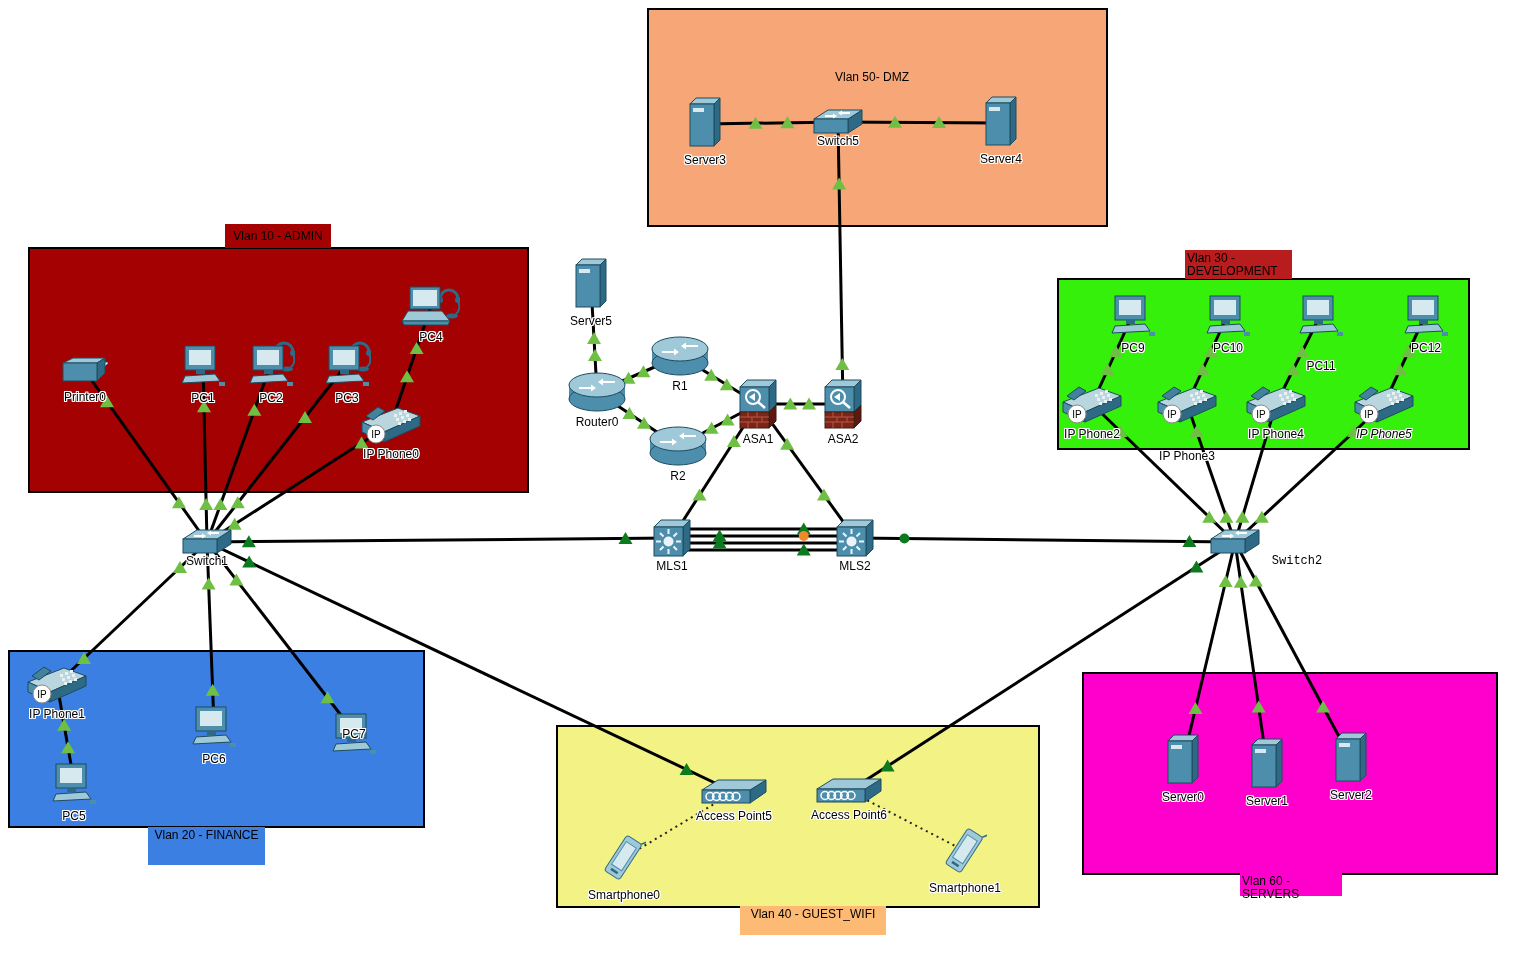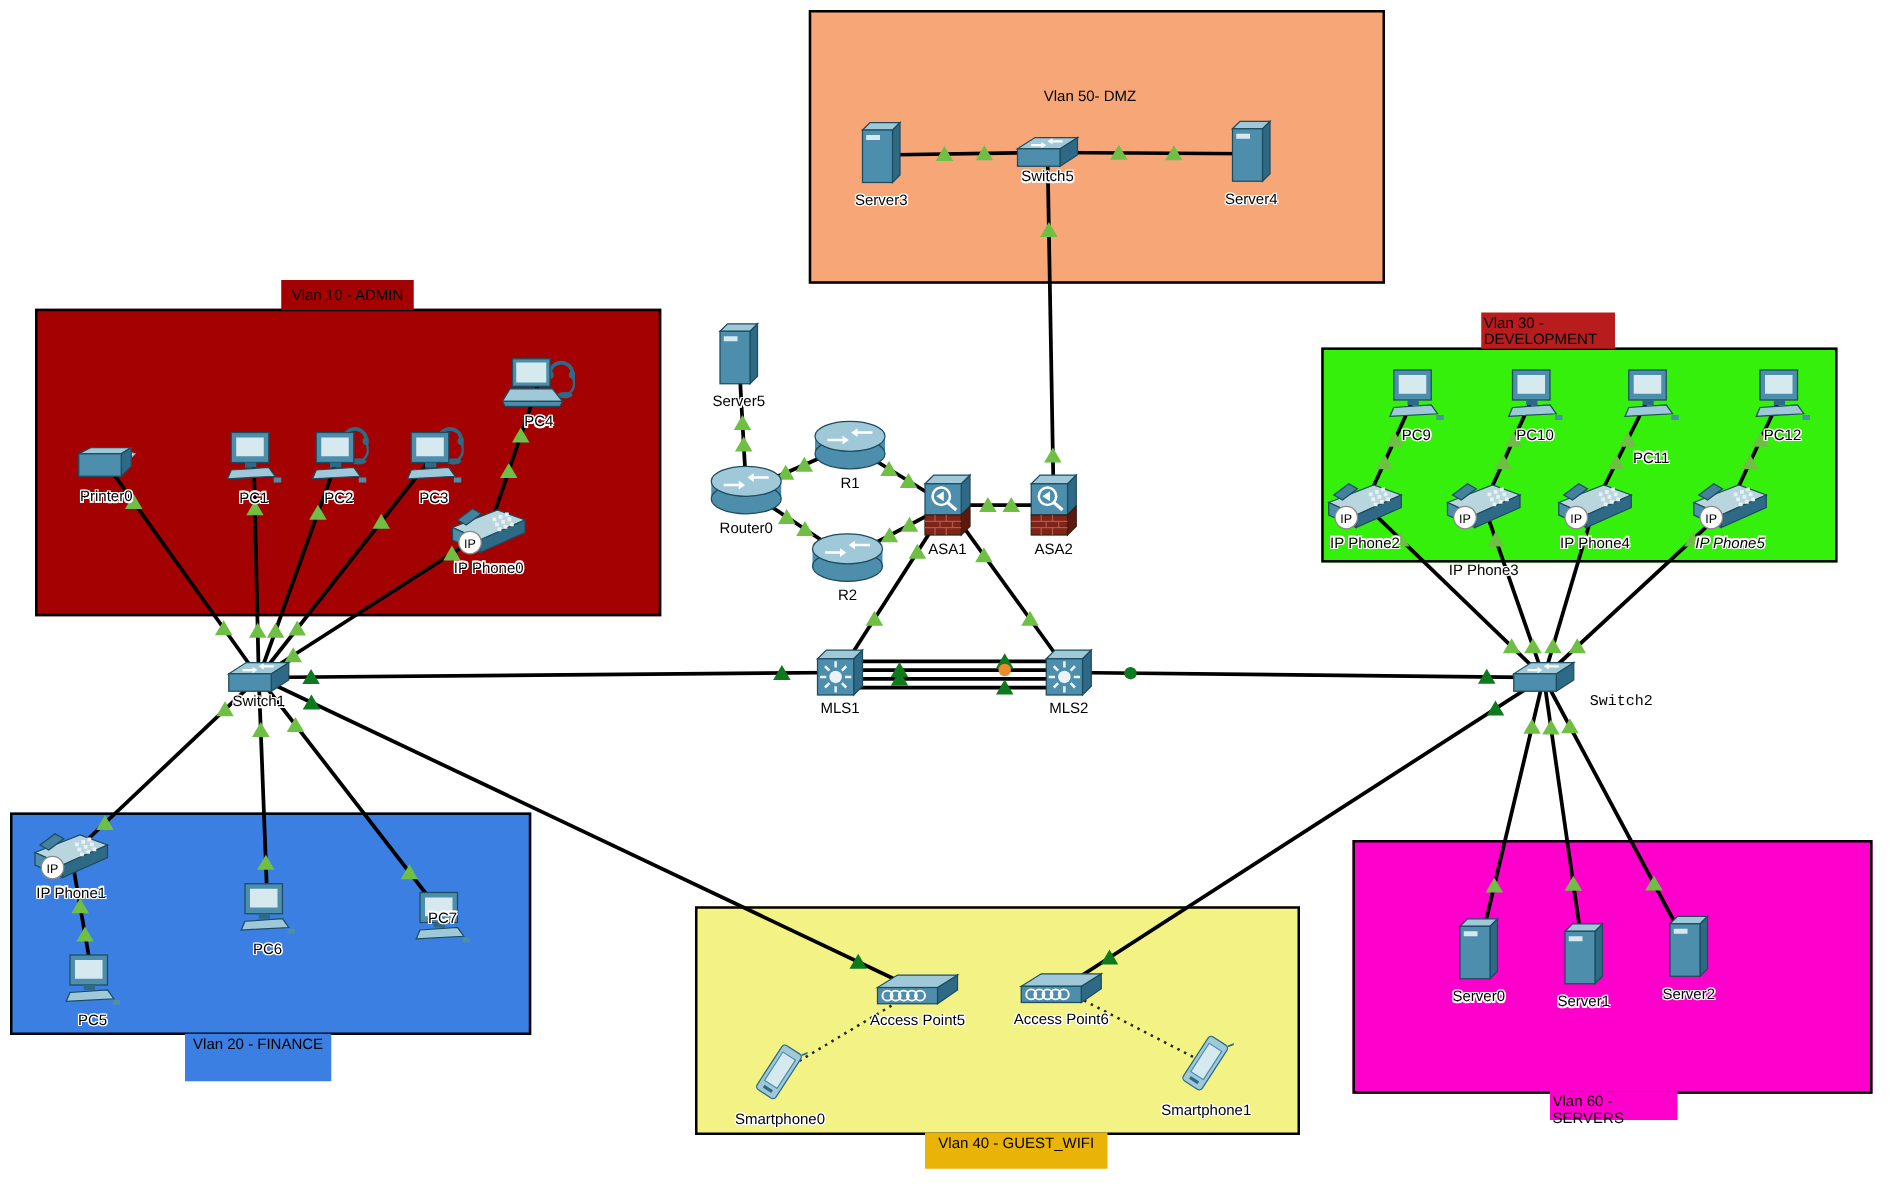--- a/index.html
+++ b/index.html
@@ -23,21 +23,21 @@
 <div id="stage" style="width: 1518px; height: 955px; background: rgb(255, 255, 255);">
     <div class="vlan-box" style="left: 647px; top: 8px; width: 461px; height: 219px; background: rgb(247, 166, 120);"></div>
     <div class="vlan-label inside" style="left: 872px; top: 77px;">Vlan 50- DMZ</div>
     <div class="vlan-box" style="left: 28px; top: 247px; width: 501px; height: 246px; background: rgb(164, 2, 2);"></div>
     <div class="vlan-label vlan-tab" style="left: 225px; top: 224px; width: 106px; height: 24px; background: rgb(164, 2, 2);">Vlan 10 - ADMIN</div>
     <div class="vlan-box" style="left: 1057px; top: 278px; width: 413px; height: 172px; background: rgb(53, 240, 10);"></div>
     <div class="vlan-label vlan-tab" style="left: 1185px; top: 250px; width: 107px; height: 29px; background: #b91c1c;">Vlan 30 - DEVELOPMENT</div>
     <div class="vlan-box" style="left: 8px; top: 650px; width: 417px; height: 178px; background: rgb(59, 127, 227);"></div>
     <div class="vlan-label vlan-tab bottom" style="left: 148px; top: 827px; width: 117px; height: 38px; background: rgb(59, 127, 227);">Vlan 20 - FINANCE</div>
     <div class="vlan-box" style="left: 556px; top: 725px; width: 484px; height: 183px; background: rgb(243, 242, 133);"></div>
-    <div class="vlan-label vlan-tab bottom" style="left: 740px; top: 906px; width: 146px; height: 29px; background: #eab308;">Vlan 40 - GUEST_WIFI</div>
+    <div class="vlan-label vlan-tab bottom" style="left: 740px; top: 906px; width: 146px; height: 29px; background: #fdba74;">Vlan 40 - GUEST_WIFI</div>
     <div class="vlan-box" style="left: 1082px; top: 672px; width: 416px; height: 203px; background: rgb(255, 0, 204);"></div>
     <div class="vlan-label vlan-tab bottom" style="left: 1240px; top: 873px; width: 102px; height: 23px; background: rgb(255, 0, 204);">Vlan 60 - SERVERS</div>
     <svg id="wires" width="1518" height="955">
       <line x1="705" y1="124" x2="838" y2="122" stroke="#000000" stroke-width="3"></line>
       <line x1="838" y1="122" x2="1001" y2="123" stroke="#000000" stroke-width="3"></line>
       <line x1="838" y1="122" x2="843" y2="404" stroke="#000000" stroke-width="3"></line>
       <line x1="591" y1="285" x2="597" y2="392" stroke="#000000" stroke-width="3"></line>
       <line x1="597" y1="392" x2="680" y2="356" stroke="#000000" stroke-width="3"></line>
       <line x1="597" y1="392" x2="678" y2="446" stroke="#000000" stroke-width="3"></line>
       <line x1="680" y1="356" x2="758" y2="404" stroke="#000000" stroke-width="3"></line>

